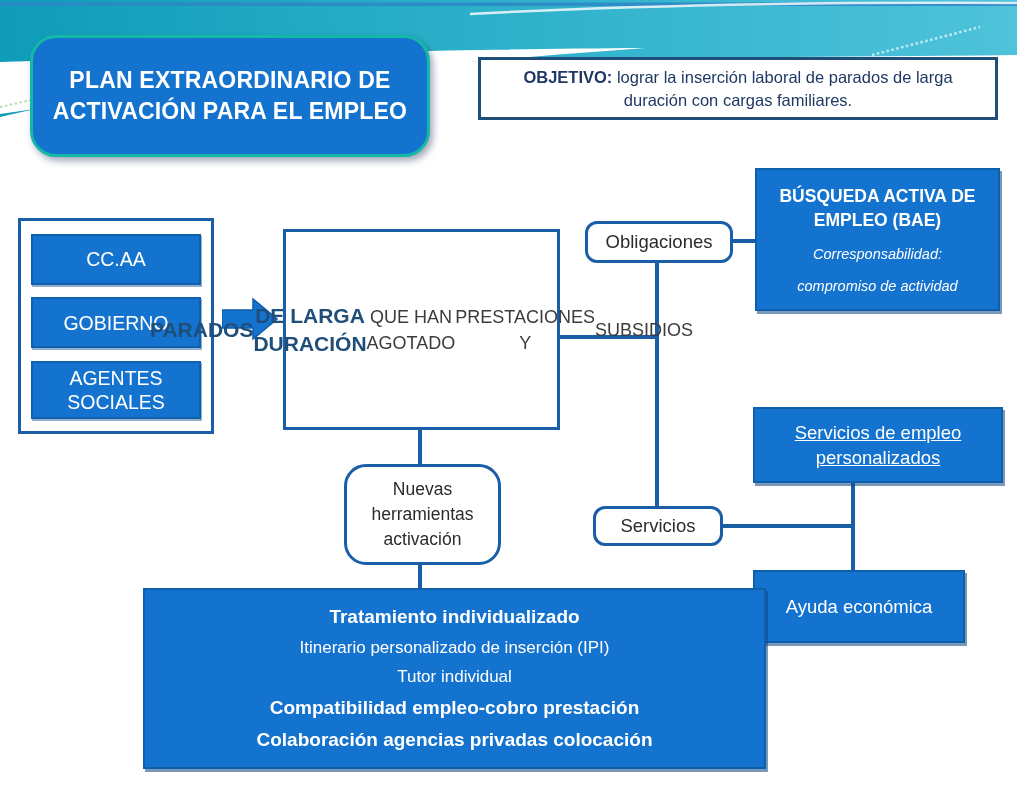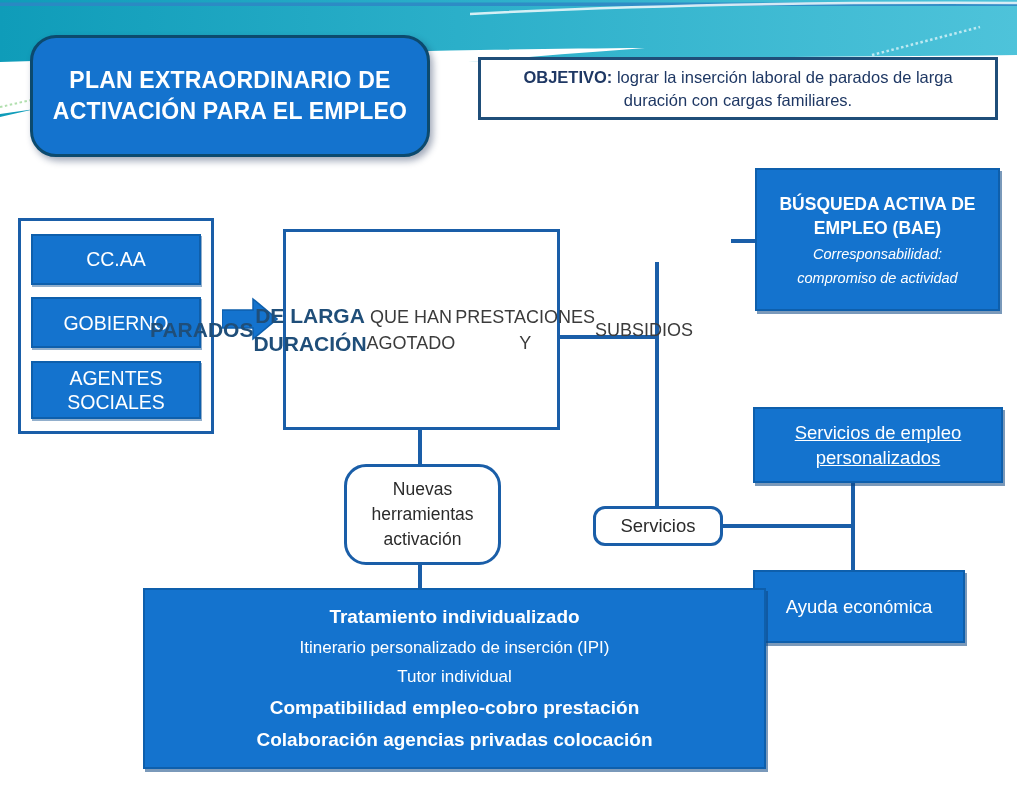--- a/index.html
+++ b/index.html
@@ -12,21 +12,21 @@
   }
   .abs{position:absolute;box-sizing:border-box;}
 
   
   #header-swoosh{left:0;top:0;width:1017px;height:130px;z-index:0;}
 
   
   .title-box{
     left:30px;top:35px;width:400px;height:122px;
     background:#1473CE;
-    border:3px solid #0c4a6e;
+    border:3px solid #14b8a6;
     border-radius:26px;
     box-shadow:3px 4px 7px rgba(20,40,80,.40);
     display:flex;flex-direction:column;justify-content:center;align-items:center;
     z-index:2;
   }
   .title-box .line{
     color:#ffffff;font-weight:bold;font-size:23px;line-height:31px;letter-spacing:.2px;
     text-align:center;white-space:nowrap;
   }
 
@@ -81,21 +81,21 @@
   .pill-nuevas{left:344px;top:464px;width:157px;height:101px;border-radius:22px;
     flex-direction:column;font-size:17.5px;line-height:25px;}
 
   
   .blue-box{
     background:#1473CE;border:2px solid #0E5FAC;
     box-shadow:2px 3px 0 rgba(13,70,130,.55);
     color:#ffffff;display:flex;flex-direction:column;justify-content:center;align-items:center;
     z-index:2;
   }
-  .bae-box{left:755px;top:168px;width:245px;height:143px;}
+  .bae-box{left:755px;top:168px;width:245px;height:143px;gap:8px;}
   .bae-box .t{font-weight:bold;font-size:17.5px;line-height:24px;text-align:center;padding:0 14px;}
   .bae-box .i{font-style:italic;font-size:14.5px;line-height:20px;text-align:right;margin-top:4px;}
   .servicios-box{left:753px;top:407px;width:250px;height:76px;text-decoration:underline;}
   .ayuda-box{left:753px;top:570px;width:212px;height:73px;}
   .servicios-box .t,.ayuda-box .t{font-size:18.5px;line-height:25px;text-align:center;padding:0 16px;}
 
   .treatment-box{
     left:143px;top:588px;width:623px;height:181px;
     justify-content:space-evenly;padding:6px 10px;
   }
@@ -160,20 +160,21 @@
   </div>
 
   <div class="abs conn" style="left:560px;top:335px;width:97px;height:4px;"></div>
   <div class="abs conn" style="left:655px;top:262px;width:4px;height:246px;"></div>
   <div class="abs conn" style="left:731px;top:239px;width:26px;height:4px;"></div>
   <div class="abs conn" style="left:721px;top:524px;width:132px;height:4px;"></div>
   <div class="abs conn" style="left:851px;top:482px;width:4px;height:90px;"></div>
   <div class="abs conn" style="left:418px;top:429px;width:4px;height:36px;"></div>
   <div class="abs conn" style="left:418px;top:564px;width:4px;height:25px;"></div>
 
+  <div class="abs pill pill-obligaciones">Obligaciones</div>
 
   <div class="abs blue-box bae-box">
     <div class="t">BÚSQUEDA ACTIVA DE EMPLEO (BAE)</div>
     <div class="i">Corresponsabilidad:</div>
     <div class="i" style="margin-top:4px;">compromiso de actividad</div>
   </div>
 
   <div class="abs pill pill-derechos">Servicios</div>
 
   <div class="abs blue-box servicios-box">

